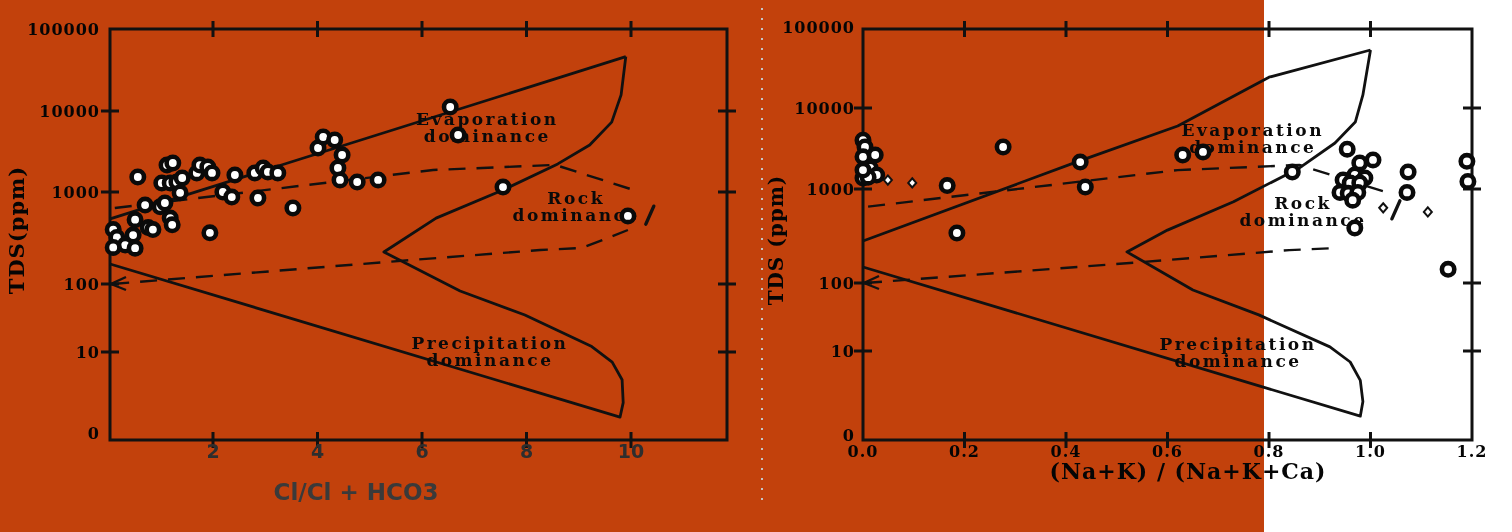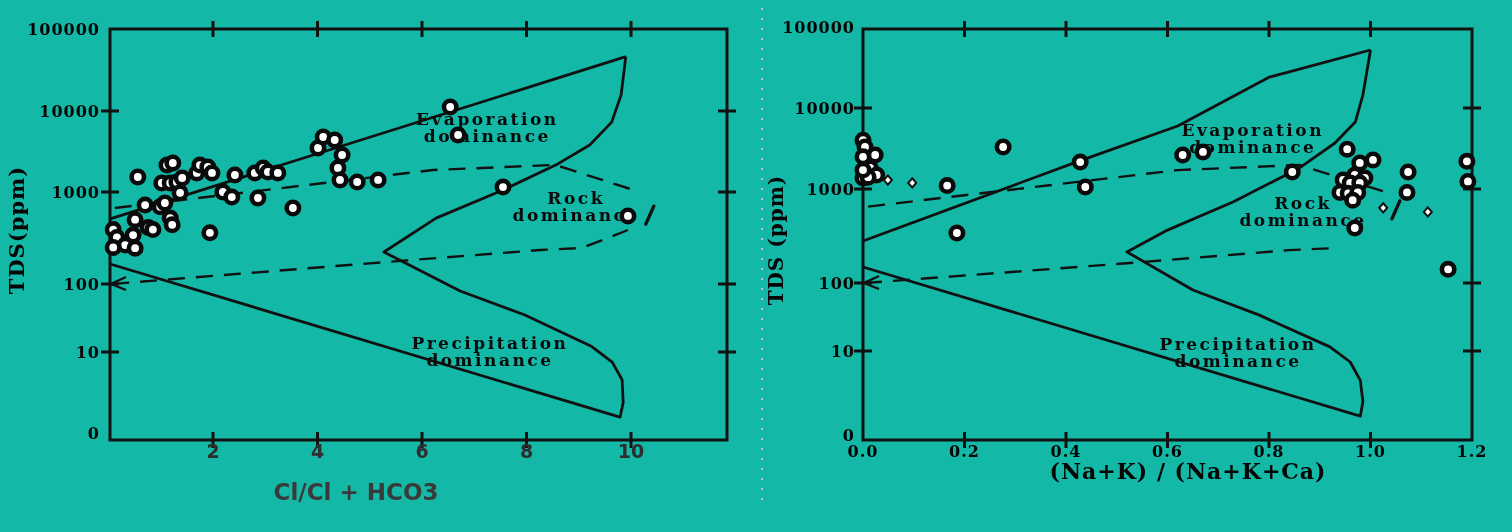--- a/index.html
+++ b/index.html
@@ -1,17 +1,17 @@
 <!DOCTYPE html>
 <html><head>
 <meta charset="utf-8">
 <style>
   html,body{margin:0;padding:0;background:#ffffff;}
   body{width:1512px;height:532px;overflow:hidden;font-family:"DejaVu Serif",serif;}
-  #stage{position:relative;width:1512px;height:532px;background:#14b8a6;}
+  #stage{position:relative;width:1264px;height:532px;background:#c2410c;}
   svg text{user-select:none;}
 </style>
 </head>
 <body>
 
 <div id="stage">
   <svg id="figure-svg" width="1512" height="532" viewBox="0 0 1512 532" xmlns="http://www.w3.org/2000/svg">
       <g>
         <rect x="110" y="29" width="617" height="411" fill="none" stroke="#111111" stroke-width="3"></rect>
         <g stroke="#111111" stroke-width="3">

